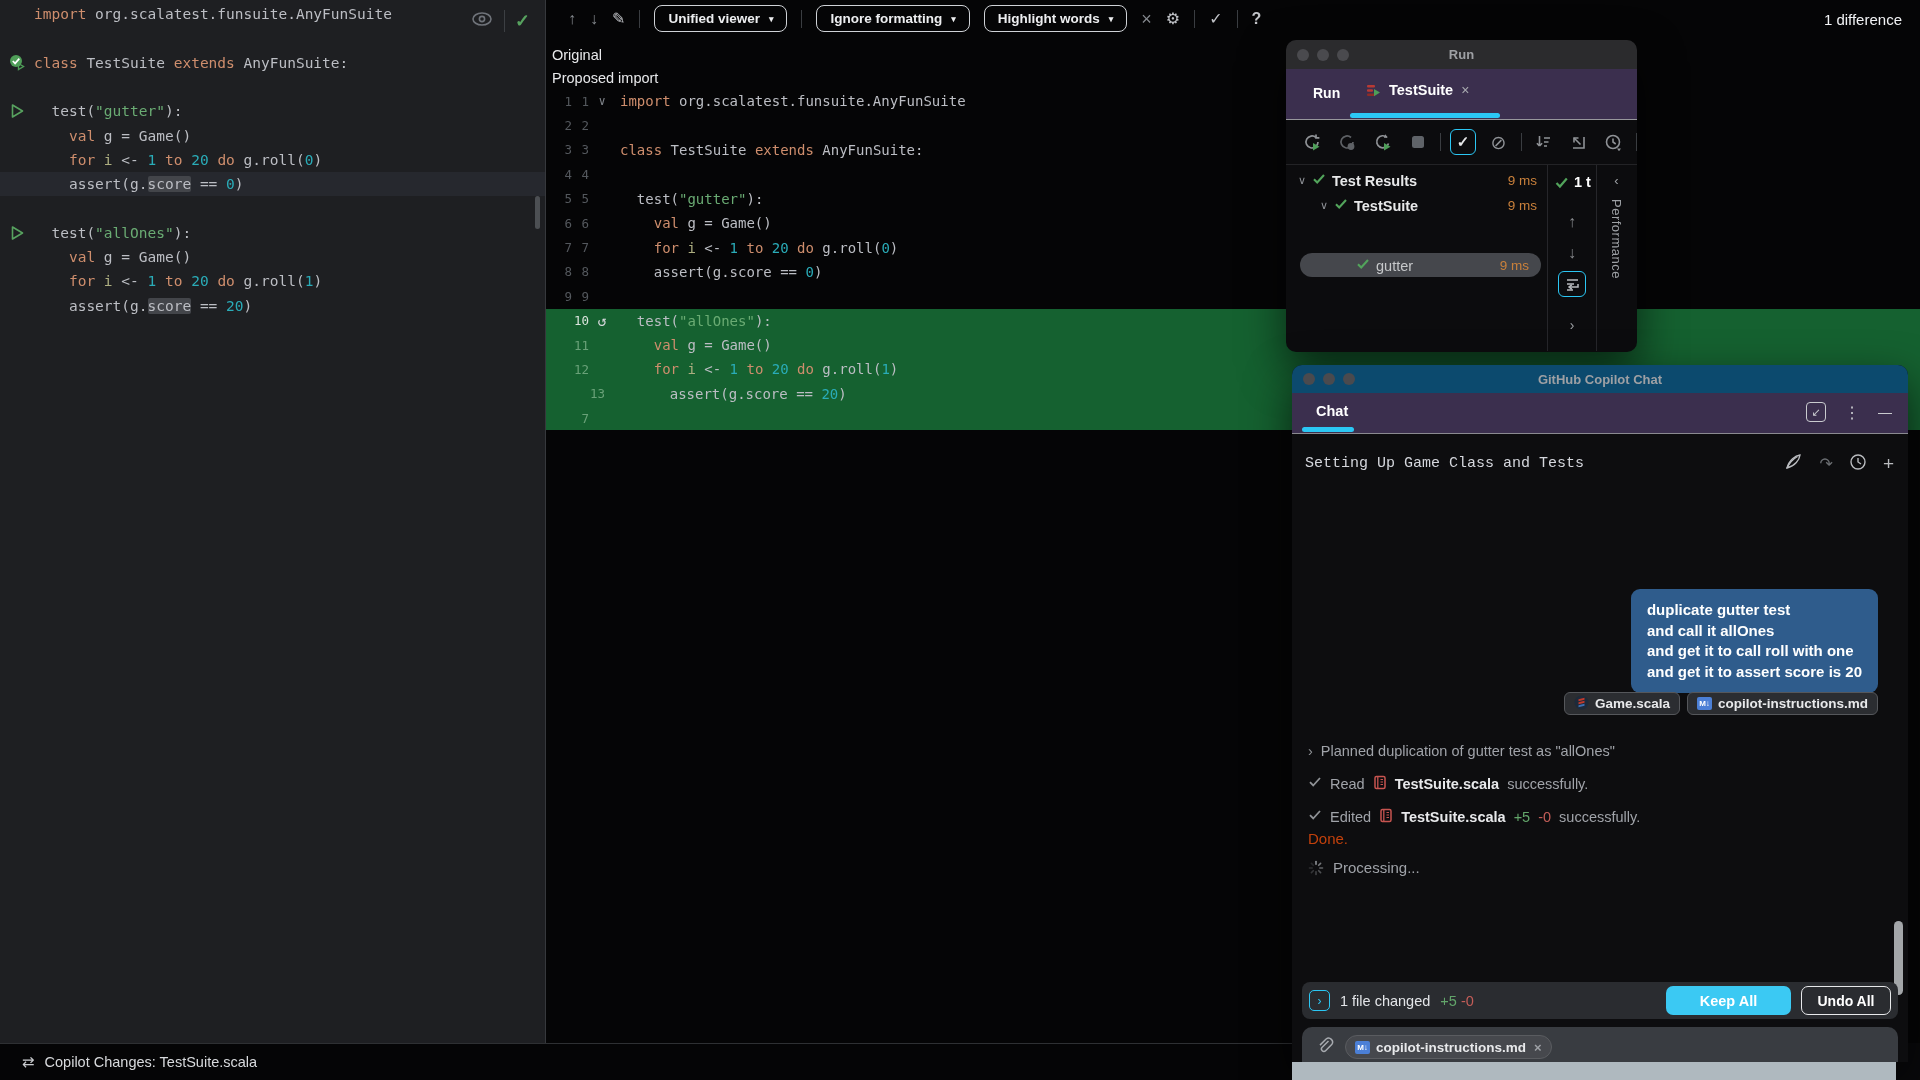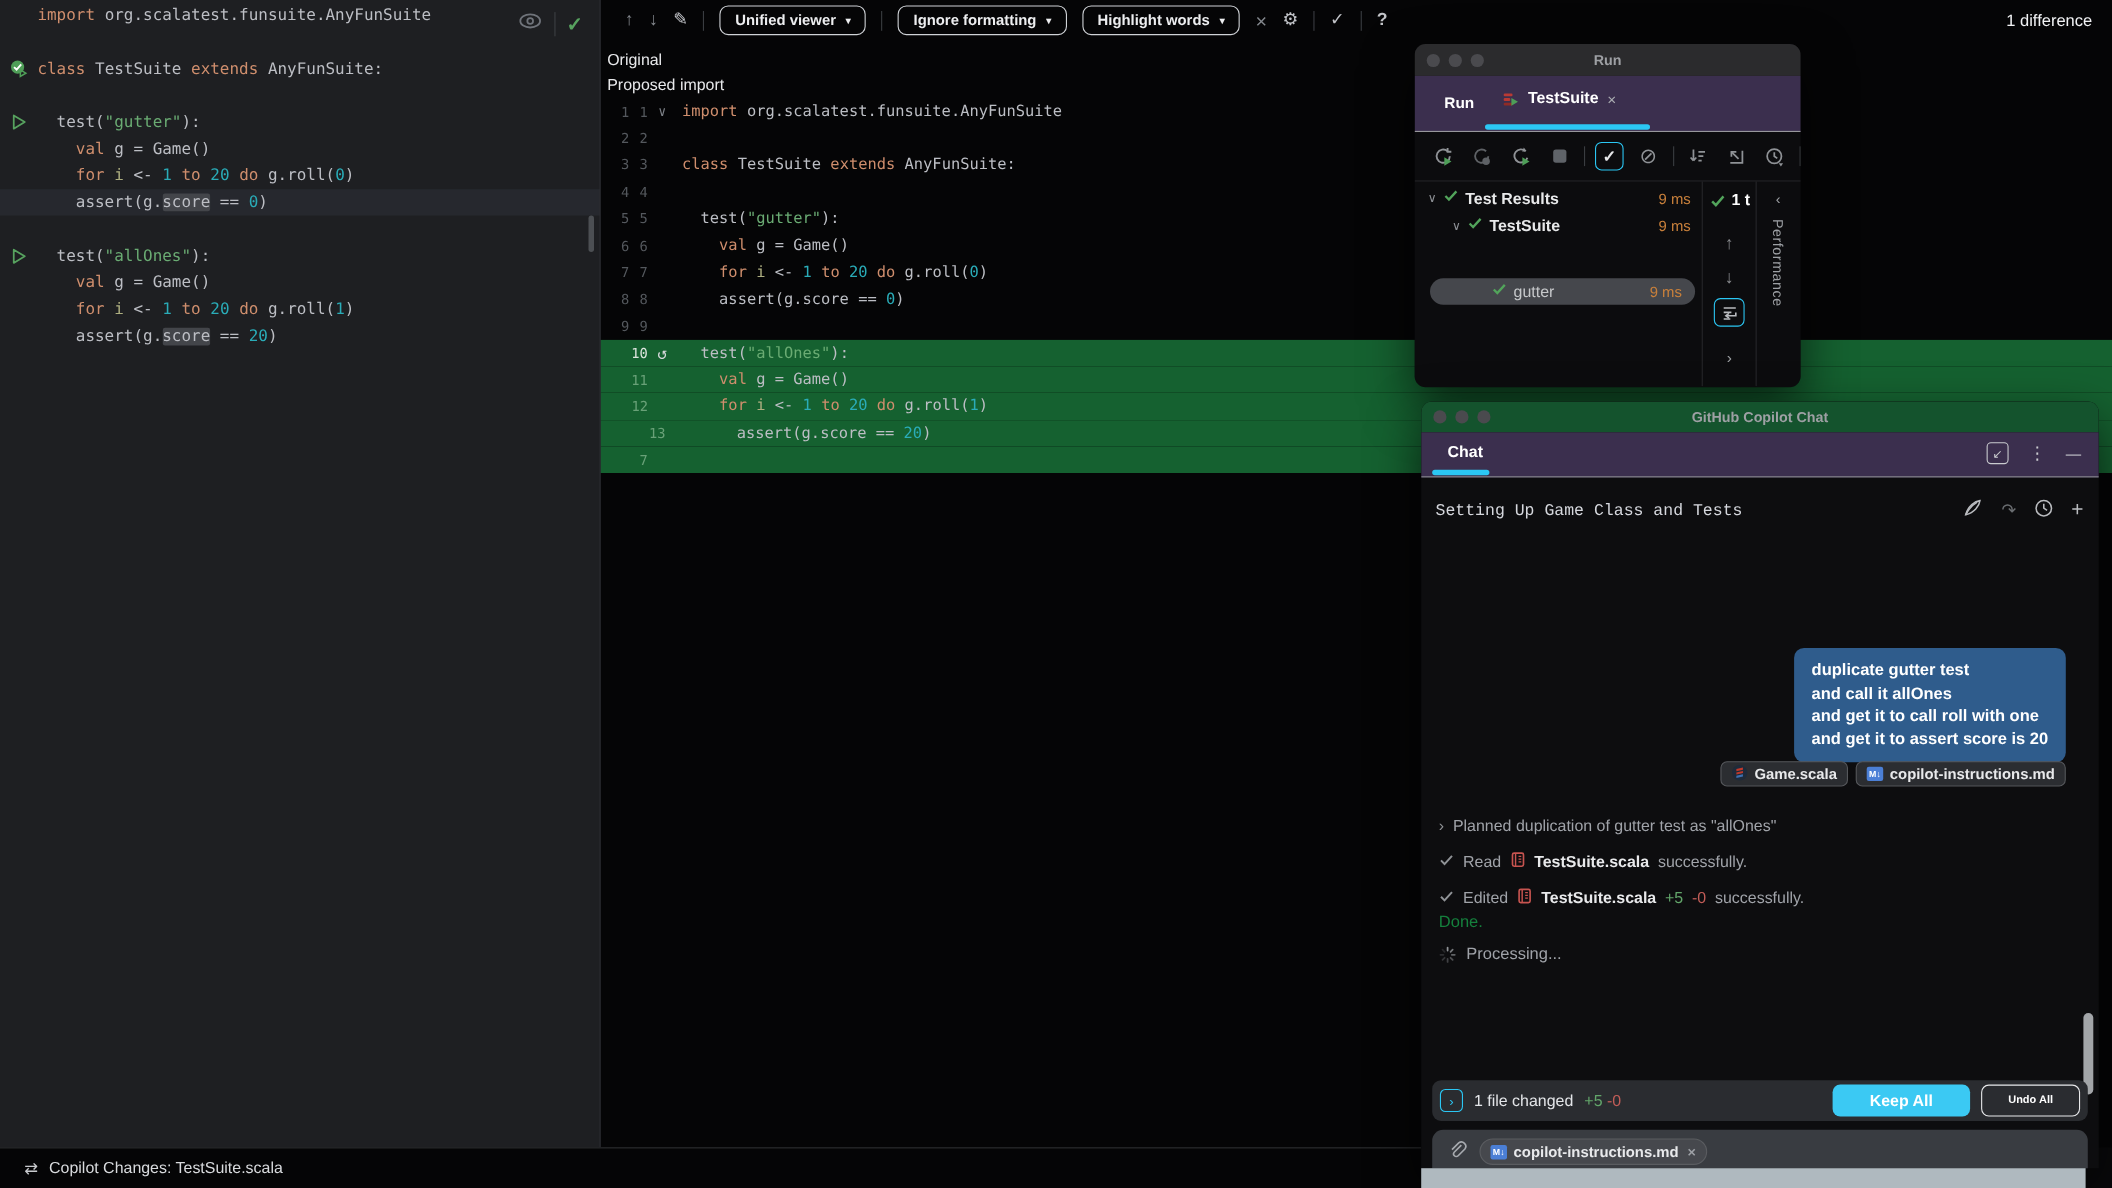--- a/index.html
+++ b/index.html
@@ -95,54 +95,54 @@
                        border:1.5px solid #2BC7F4; border-radius:6px; display:flex; align-items:center; justify-content:center; }
   #run-side .more { position:absolute; left:50%; transform:translateX(-50%); top:152px; color:#9DA0A4; font-size:14px; }
   #run-perf { width:39px; position:relative; }
   #run-perf .coll { position:absolute; top:8px; left:50%; transform:translateX(-50%); color:#9DA0A4; font-size:13px; }
   #run-perf .vlab { position:absolute; top:34px; left:50%; transform:translateX(-50%); writing-mode:vertical-rl;
                     color:#9DA0A4; font-size:13px; letter-spacing:.5px; }
 
   
   #chat-window { left:1292px; top:365px; width:616px; height:697px; border-radius:10px 10px 0 0; overflow:hidden;
                  background:#0D0D0F; box-shadow:0 18px 45px rgba(0,0,0,.65); }
-  #chat-titlebar { position:relative; height:28px; background:#14532d; display:flex; align-items:center; justify-content:center; }
+  #chat-titlebar { position:relative; height:28px; background:#0c4a6e; display:flex; align-items:center; justify-content:center; }
   #chat-tabbar { position:relative; height:41px; background:#3B2F4E; border-bottom:1px solid #8A8A90; }
   #chat-tab { position:absolute; left:24px; top:10px; color:#FFFFFF; font-size:14.5px; font-weight:700; }
   #chat-underline { position:absolute; left:10px; top:34px; width:52px; height:5px; border-radius:3px; background:#2BC7F4; }
   #chat-tab-icons { position:absolute; right:16px; top:9px; display:flex; align-items:center; gap:18px; color:#C9CBCF; }
   .boxicon { width:20px; height:20px; border:1.3px solid #C9CBCF; border-radius:4px; display:flex; align-items:center; justify-content:center; font-size:11px; }
   #chat-body { position:relative; height:628px; }
   #session-row { position:absolute; left:13px; right:14px; top:18px; display:flex; align-items:center; }
   #session-title { color:#D5D7DD; font-size:15px;font-family:Liberation Mono, monospace; }
   #session-icons { margin-left:auto; display:flex; align-items:center; gap:16px; color:#B9BBBF; }
   #user-bubble { position:absolute; right:30px; top:155px; background:#2F5C8C; border-radius:9px; padding:11px 16px;
                  color:#FFFFFF; font-size:15px; font-weight:600; line-height:20.5px; }
   #attach-chips { position:absolute; right:30px; top:258px; display:flex; gap:7px; }
   .chip { display:flex; align-items:center; gap:6px; height:23px; padding:0 9px; background:#2B2D31;
           border:1px solid #55575B; border-radius:6px; color:#E8E9EB; font-size:13.5px; font-weight:600; }
   .md-badge { width:15px; height:13px; background:#4B7FD6; border-radius:2px; color:#fff; font-size:8px; font-weight:700;
               display:flex; align-items:center; justify-content:center; letter-spacing:0; }
   #steps { position:absolute; left:16px; top:300px; right:20px; }
   .step-row { display:flex; align-items:center; height:33px; gap:8px; font-size:14.5px; color:#A0A3A9; }
   .step-row .file { color:#E8E9EB; font-weight:700; }
   .plus { color:#62A56A; } .minus { color:#C35D58; }
-  #done-label { position:absolute; left:16px; top:396px; color:#15803d; font-size:15px; }
+  #done-label { position:absolute; left:16px; top:396px; color:#c2410c; font-size:15px; }
   #processing-row { position:absolute; left:16px; top:425px; display:flex; align-items:center; gap:9px; color:#9FA2A8; font-size:15px; }
   #chat-scrollthumb { position:absolute; right:5px; top:487px; width:9px; height:74px; background:#A3A6A9; border-radius:5px; }
   #changes-bar { position:absolute; left:10px; right:10px; top:548px; height:37px; background:#2A2C30; border-radius:8px;
                  display:flex; align-items:center; padding:0 7px; gap:10px; }
   #changes-chevbox { width:21px; height:21px; border:1.5px solid #2BC7F4; border-radius:5px; color:#2BC7F4;
                      display:flex; align-items:center; justify-content:center; font-size:12px; }
   #changes-text { color:#E3E5E8; font-size:14.5px; }
   #changes-diffstat { font-size:14.5px; }
   .btn-keep { margin-left:auto; width:125px; height:29px; background:#3BC9F3; border-radius:7px; color:#FFFFFF;
               font-size:14.5px; font-weight:700; display:flex; align-items:center; justify-content:center; }
   .btn-undo { width:90px; height:29px; border:1.5px solid #E8E9EB; border-radius:7px; color:#FFFFFF;
-              font-size:10px; font-weight:700; display:flex; align-items:center; justify-content:center; }
+              font-size:14px; font-weight:700; display:flex; align-items:center; justify-content:center; }
   #input-panel { position:absolute; left:10px; right:10px; top:593px; height:99px; background:#393C41; border-radius:10px; }
   #input-row1 { position:absolute; left:14px; top:8px; display:flex; align-items:center; gap:11px; }
   .chip.inner { background:#46484D; border:1px solid #5A5C60; border-radius:12px; height:24px; }
   .chip.inner .x { color:#9EA1A6; font-size:13px; margin-left:2px; }
   #chat-bottom-strip { left:1292px; top:1062px; width:604px; height:18px; background:#AFB9BF; }
 </style>
 </head>
 <body>
 
 <div id="screen">

